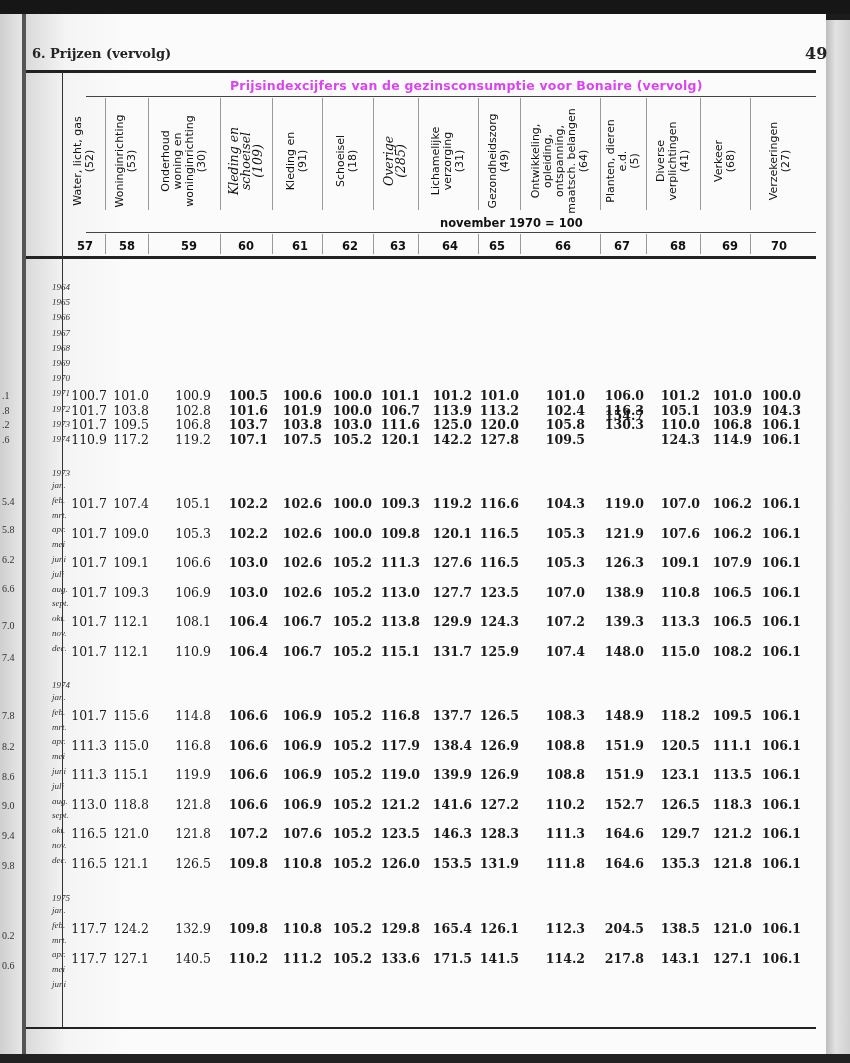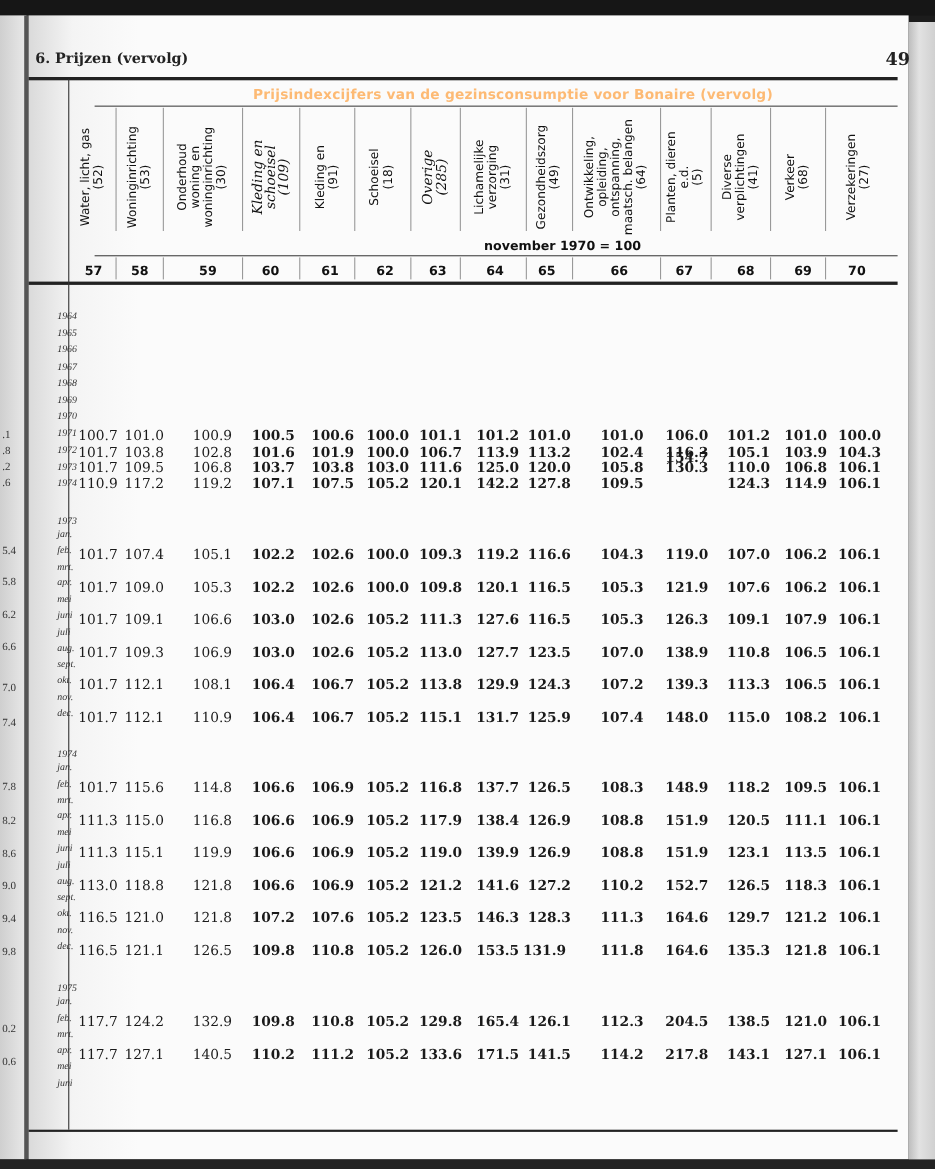--- a/index.html
+++ b/index.html
@@ -10,21 +10,21 @@
   .gutter{position:absolute;left:22px;top:14px;width:4px;height:1040px;background:#555;}
   .page{position:absolute;left:26px;top:14px;width:800px;height:1040px;background:linear-gradient(90deg,#dadada 0px,#f4f4f4 40px,#fbfbfb 100px,#fbfbfb 100%);}
   .rightedge{position:absolute;left:826px;top:20px;width:24px;height:1040px;background:linear-gradient(90deg,#bdbdbd,#e2e2e2 40%,#d0d0d0);}
   .bottomband{position:absolute;left:0;top:1054px;width:850px;height:9px;background:#222;}
   .runhead{position:absolute;left:32px;top:46px;font-size:13px;font-weight:bold;font-family:"DejaVu Serif",serif;color:#222;}
   .pagenum{position:absolute;left:805px;top:44px;font-size:16px;font-weight:bold;font-family:"DejaVu Serif",serif;color:#222;}
   .rule-thick{position:absolute;height:3px;background:#222;}
   .rule-thin{position:absolute;height:1px;background:#444;}
   .vline{position:absolute;width:1px;background:#333;}
   .vline-thin{position:absolute;width:1px;background:#999;}
-  .table-title{position:absolute;left:230px;top:78px;font-family:"DejaVu Sans",sans-serif;font-weight:bold;font-size:12.5px;color:#fdba74;letter-spacing:0.2px;}
+  .table-title{position:absolute;left:230px;top:78px;font-family:"DejaVu Sans",sans-serif;font-weight:bold;font-size:12.5px;color:#d946ef;letter-spacing:0.2px;}
   .colhead{position:absolute;top:92px;height:138px;display:flex;align-items:center;justify-content:center;}
   .colhead .rot{transform:rotate(-90deg);white-space:nowrap;text-align:center;font-family:"DejaVu Sans",sans-serif;font-size:11px;line-height:12px;color:#111;}
   .colhead .rot .it{font-family:"DejaVu Serif",serif;font-style:italic;font-size:12.5px;}
   .baseline{position:absolute;left:440px;top:216px;font-family:"DejaVu Sans",sans-serif;font-weight:bold;font-size:11.5px;color:#111;}
   .colnum{position:absolute;top:239px;font-family:"DejaVu Sans",sans-serif;font-weight:bold;font-size:11.5px;color:#111;text-align:center;}
   .year{position:absolute;left:52px;font-family:"Liberation Serif",serif;font-size:9px;color:#333;font-style:italic;}
   .month{position:absolute;left:52px;font-family:"Liberation Serif",serif;font-size:9px;color:#333;font-style:italic;}
   .cell{position:absolute;font-family:"DejaVu Serif",serif;font-size:12.5px;color:#1a1a1a;text-align:right;width:48px;}
   .cell.b{font-weight:bold;}
 </style>
@@ -495,21 +495,21 @@
     </div>
     <div>
       <div class="cell" style="left: 59px; top: 855.5px;">116.5</div>
       <div class="cell" style="left: 101px; top: 855.5px;">121.1</div>
       <div class="cell" style="left: 163px; top: 855.5px;">126.5</div>
       <div class="cell b" style="left: 220px; top: 855.5px;">109.8</div>
       <div class="cell b" style="left: 274px; top: 855.5px;">110.8</div>
       <div class="cell b" style="left: 324px; top: 855.5px;">105.2</div>
       <div class="cell b" style="left: 372px; top: 855.5px;">126.0</div>
       <div class="cell b" style="left: 424px; top: 855.5px;">153.5</div>
-      <div class="cell b" style="left: 471px; top: 855.5px; text-align: center;">131.9</div>
+      <div class="cell b" style="left: 471px; top: 855.5px;">131.9</div>
       <div class="cell b" style="left: 537px; top: 855.5px;">111.8</div>
       <div class="cell b" style="left: 596px; top: 855.5px;">164.6</div>
       <div class="cell b" style="left: 652px; top: 855.5px;">135.3</div>
       <div class="cell b" style="left: 704px; top: 855.5px;">121.8</div>
       <div class="cell b" style="left: 753px; top: 855.5px;">106.1</div>
     </div>
     <div>
       <div class="cell" style="left: 59px; top: 921px;">117.7</div>
       <div class="cell" style="left: 101px; top: 921px;">124.2</div>
       <div class="cell" style="left: 163px; top: 921px;">132.9</div>

